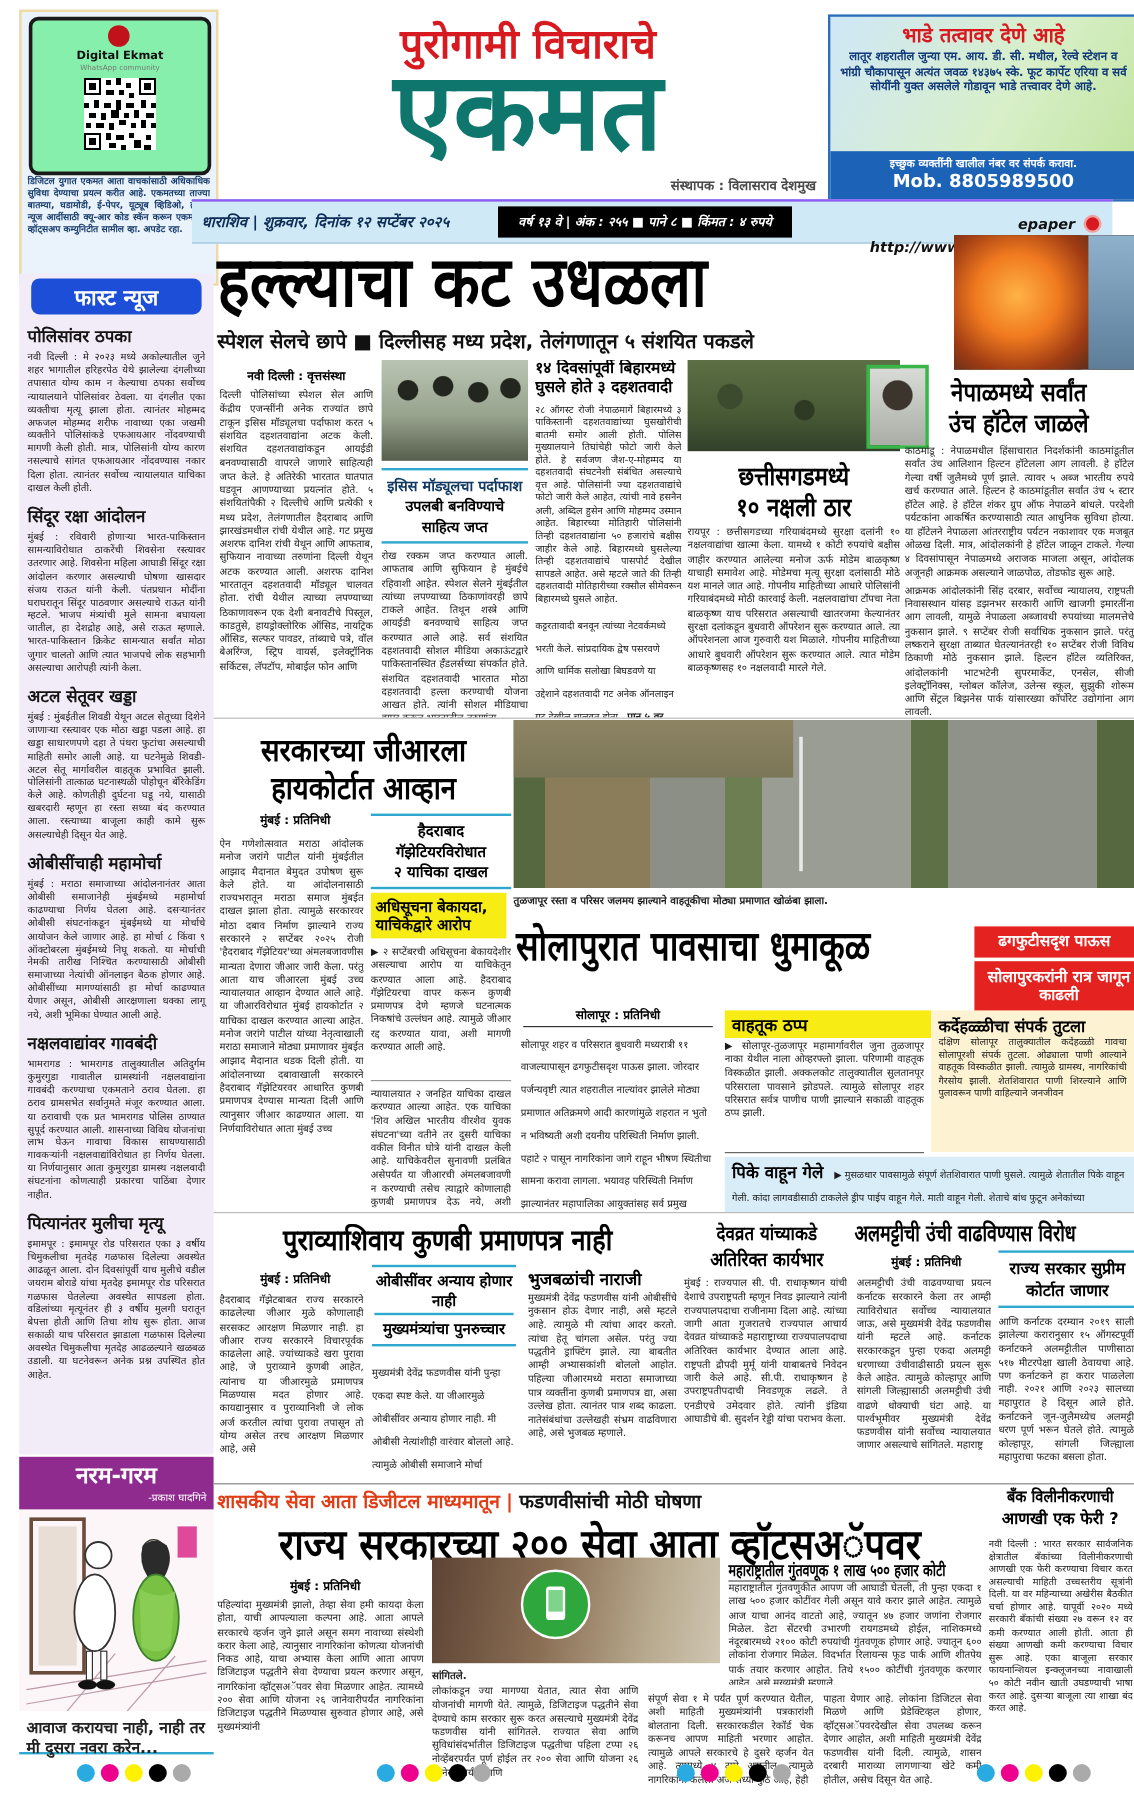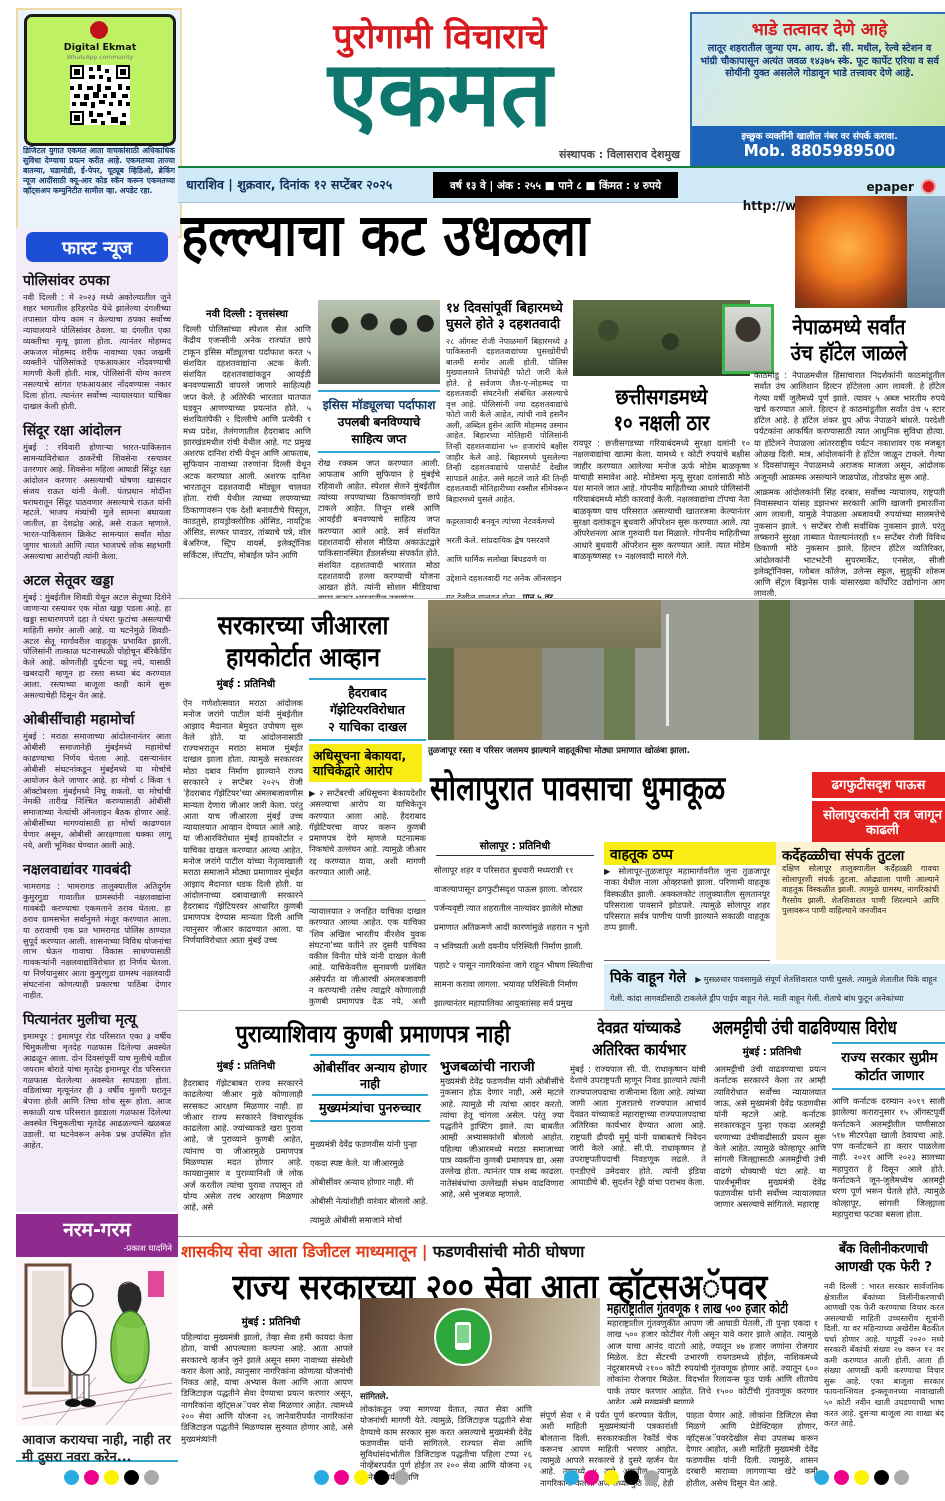--- a/index.html
+++ b/index.html
@@ -27,21 +27,21 @@
   .sidebar{background:#f2ecf8;}
   .fn-title{font-weight:bold;font-size:14px;color:#141414;margin:8px 0 3px 0;}
   .fn-body{font-size:8.2px;line-height:1.33;text-align:justify;color:#222;}
 </style>
 </head>
 <body>
 
 <div class="page">
 
   <div class="abs" style="left:16px;top:8px;width:162px;height:226px;border:2px solid #efd9a4;background:#eaf3fb;">
-    <div class="abs" style="left:6px;top:4px;width:146px;height:126px;background:#bef264;border:3px solid #1a1a1a;border-radius:8px;">
+    <div class="abs" style="left:6px;top:4px;width:146px;height:126px;background:#86efac;border:3px solid #1a1a1a;border-radius:8px;">
       <div class="abs" style="left:63px;top:4px;width:18px;height:18px;border-radius:50%;background:#c1121c;"></div>
       <div class="abs ctr" style="left:0;top:24px;width:146px;font-size:9.5px;font-weight:bold;color:#111;">Digital Ekmat</div>
       <div class="abs ctr" style="left:0;top:36px;width:146px;font-size:6px;color:#777;">WhatsApp community</div>
       <svg class="abs" style="left:43px;top:48px;" width="60" height="60" viewBox="0 0 29 29" shape-rendering="crispEdges">
         <rect width="29" height="29" fill="#fff"></rect>
         <g fill="#000">
           <rect x="0" y="0" width="7" height="7"></rect>
             <rect x="22" y="0" width="7" height="7"></rect>
             <rect x="0" y="22" width="7" height="7"></rect>
           <rect x="1" y="1" width="5" height="5" fill="#fff"></rect>
@@ -96,21 +96,21 @@
 
   <div class="abs" style="left:690px;top:12px;width:255px;height:152px;border:2px solid #2a6fb8;background:linear-gradient(120deg,#cfe7f7 0%,#d8efc9 55%,#bfe39b 100%);">
     <div class="ctr" style="font-size:17px;font-weight:bold;color:#d71920;padding-top:3px;">भाडे तत्वावर देणे आहे</div>
     <div class="ctr" style="font-size:9.6px;line-height:1.32;font-weight:bold;color:#123a7a;padding:2px 6px 0 6px;height:78px;overflow:hidden;">लातूर शहरातील जुन्या एम. आय. डी. सी. मधील, रेल्वे स्टेशन व भांग्री चौकापासून अत्यंत जवळ १४३७५ स्के. फूट कार्पेट एरिया व सर्व सोयींनी युक्त असलेले गोडावून भाडे तत्त्वावर देणे आहे.</div>
     <div class="abs" style="left:0;bottom:0;width:255px;height:40px;background:#1c63b7;">
       <div class="ctr" style="font-size:9px;font-weight:bold;color:#fff;padding-top:3px;">इच्छुक व्यक्तींनी खालील नंबर वर संपर्क करावा.</div>
       <div class="ctr" style="font-size:15px;font-weight:bold;color:#fff;">Mob. 8805989500</div>
     </div>
   </div>
 
-  <div class="abs" style="left:178px;top:166px;width:767px;height:34px;background:#cfe9f6;border-top:2px solid #15803d;border-bottom:1px solid #9fc6dd;">
+  <div class="abs" style="left:160px;top:166px;width:767px;height:34px;background:#cfe9f6;border-top:2px solid #8b5cf6;border-bottom:1px solid #9fc6dd;font-style:italic;">
     <div class="abs" style="left:8px;top:8px;font-size:12.5px;font-weight:bold;color:#0e2e57;">धाराशिव | शुक्रवार, दिनांक १२ सप्टेंबर २०२५</div>
     <div class="abs ctr" style="left:255px;top:4px;width:245px;height:26px;background:#000;color:#fff;font-size:10.5px;font-weight:bold;line-height:26px;">वर्ष १३ वे | अंक : २५५ ■ पाने ८ ■ किंमत : ४ रुपये</div>
     <div class="abs" style="left:540px;top:8px;width:220px;text-align:right;">
       <span style="font-size:12px;font-weight:bold;color:#111;">epaper</span>
       <span style="display:inline-block;width:11px;height:11px;border-radius:50%;background:#d71920;border:2px solid #f0a0a0;vertical-align:middle;margin:0 2px;"></span>
       <span style="font-size:12px;font-weight:bold;color:#111;">http://www.dainikekmat.com</span>
     </div>
   </div>
 
   <div class="abs sidebar" style="left:16px;top:228px;width:162px;height:984px;padding:0;overflow:hidden;">
@@ -164,20 +164,21 @@
       <ellipse cx="72" cy="146" rx="8" ry="4" fill="#111"></ellipse>
       <circle cx="112" cy="34" r="9" fill="#f6d9c3" stroke="#333" stroke-width="1.2"></circle>
       <path d="M103 30 q-4 14 4 26 l14 0 q8 -14 2 -26 q-10 -8 -20 0 z" fill="#2b2b2b"></path>
       <ellipse cx="114" cy="90" rx="19" ry="36" fill="#79c143" stroke="#3c7d2c" stroke-width="1.5"></ellipse>
       <path d="M100 66 q16 10 30 2 l-4 46 q-12 8 -24 0 z" fill="#8ed05a" opacity="0.8"></path>
     </svg>
     <div style="padding:3px 6px;font-size:13px;font-weight:bold;color:#222;line-height:1.3;">आवाज करायचा नाही, नाही तर मी दुसरा नवरा करेन...</div>
   </div>
 
   <div class="abs hd nw cxl" style="left:181px;top:204px;width:614px;font-size:58px;line-height:1.08;">हल्ल्याचा कट उधळला</div>
+  <div class="abs hd nw" style="left:181px;top:272px;width:612px;font-size:16.5px;color:#111;">स्पेशल सेलचे छापे ■ दिल्लीसह मध्य प्रदेश, तेलंगणातून ५ संशयित पकडले</div>
 
   <div class="abs photo" style="left:795px;top:196px;width:150px;height:112px;background:
        radial-gradient(circle at 35% 45%, #ffb347 0%, #f07a1f 30%, #a03c14 55%, #35261d 85%),
        linear-gradient(90deg,#2e2720 70%,#7fa8c9 72%,#9db8d0 100%);background-blend-mode:normal;">
     <div class="abs" style="right:0;top:0;width:38px;height:112px;background:linear-gradient(180deg,#8fb2cc,#5d7d99);"></div>
   </div>
 
   <div class="abs dl" style="left:183px;top:306px;width:128px;">नवी दिल्ली : वृत्तसंस्था</div>
   <div class="abs bt" style="left:183px;top:324px;width:128px;height:274px;">दिल्ली पोलिसांच्या स्पेशल सेल आणि केंद्रीय एजन्सींनी अनेक राज्यांत छापे टाकून इसिस मॉड्यूलचा पर्दाफाश करत ५ संशयित दहशतवाद्यांना अटक केली. संशयित दहशतवाद्यांकडून आयईडी बनवण्यासाठी वापरले जाणारे साहित्यही जप्त केले. हे अतिरेकी भारतात घातपात घडवून आणण्याच्या प्रयत्नांत होते. ५ संशयितांपैकी २ दिल्लीचे आणि प्रत्येकी १ मध्य प्रदेश, तेलंगणातील हैदराबाद आणि झारखंडमधील रांची येथील आहे. गट प्रमुख अशरफ दानिश रांची येथून आणि आफताब, सुफियान नावाच्या तरुणांना दिल्ली येथून अटक करण्यात आली. अशरफ दानिश भारतातून दहशतवादी मॉड्यूल चालवत होता. रांची येथील त्याच्या लपण्याच्या ठिकाणावरून एक देशी बनावटीचे पिस्तूल, काडतुसे, हायड्रोक्लोरिक ऑसिड, नायट्रिक ऑसिड, सल्फर पावडर, तांब्याचे पत्रे, वॉल बेअरिंग्ज, स्ट्रिप वायर्स, इलेक्ट्रॉनिक सर्किटस, लॅपटॉप, मोबाईल फोन आणि</div>
 

